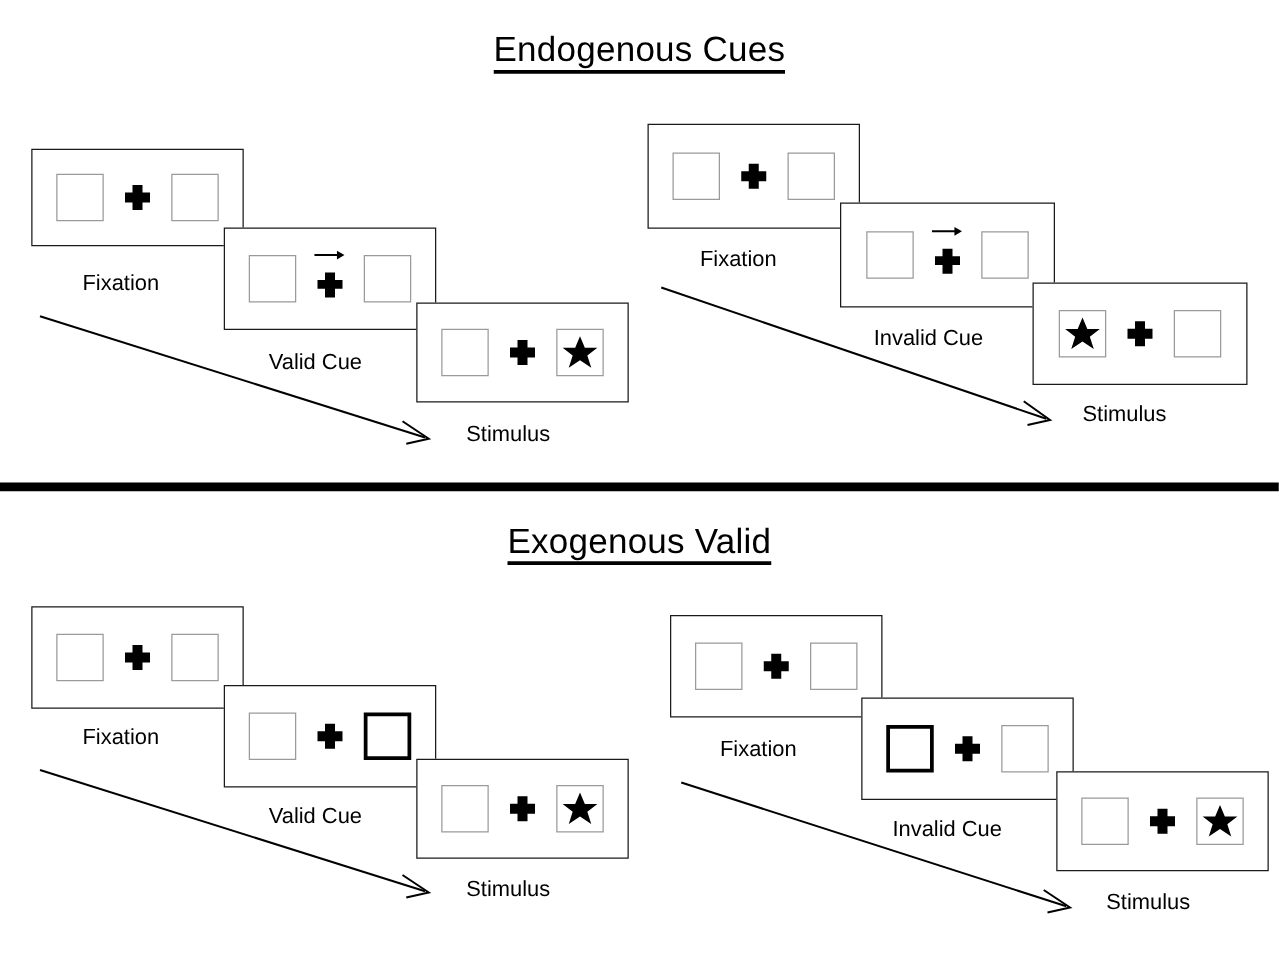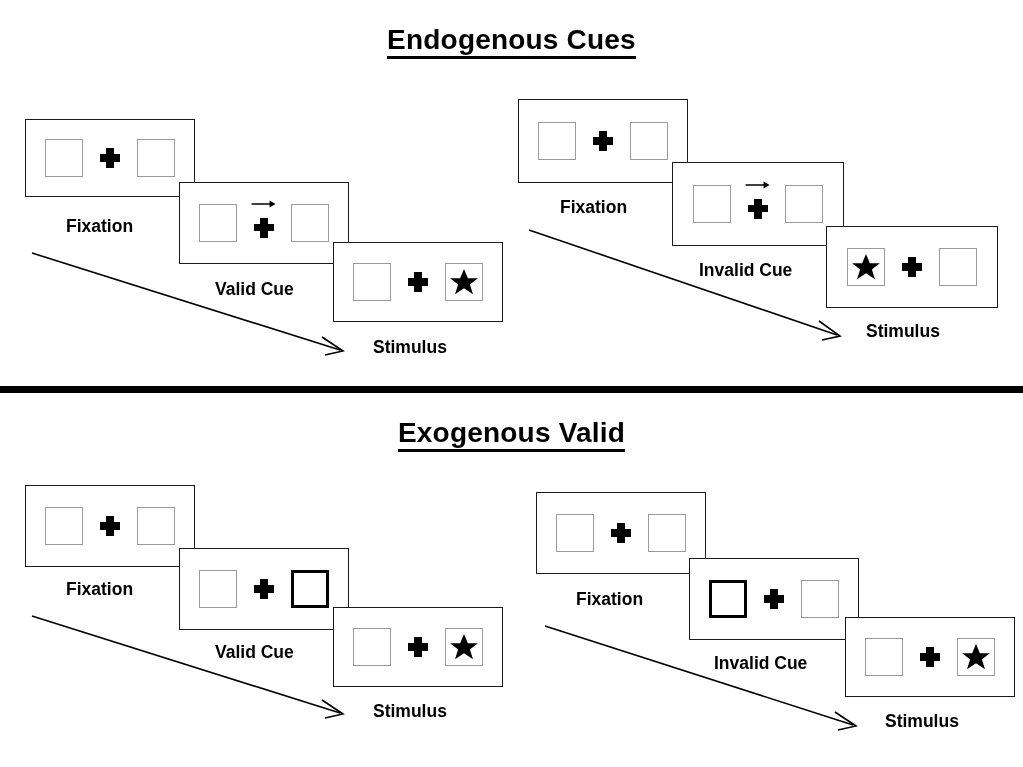--- a/index.html
+++ b/index.html
@@ -16,21 +16,21 @@
     color: #000000;
   }
 
   
   .section-title {
     position: absolute;
     width: 100%;
     left: 0;
     text-align: center;
     font-size: 28px;
-    font-weight: bold;
+    font-weight: normal;
     letter-spacing: .2px;
   }
   .section-title span {
     border-bottom: 3px solid #000;
     padding-bottom: 1px;
   }
 
   
   .divider {
     position: absolute;
@@ -117,21 +117,21 @@
     left: 50%;
     transform: translateX(-48%);
     width: 28px;
     height: 11px;
   }
 
   
   .caption {
     position: absolute;
     font-size: 17.5px;
-    font-weight: bold;
+    font-weight: normal;
     white-space: nowrap;
   }
 
   
   .seq-arrow {
     position: absolute;
     overflow: visible;
   }
 </style>
 </head>

